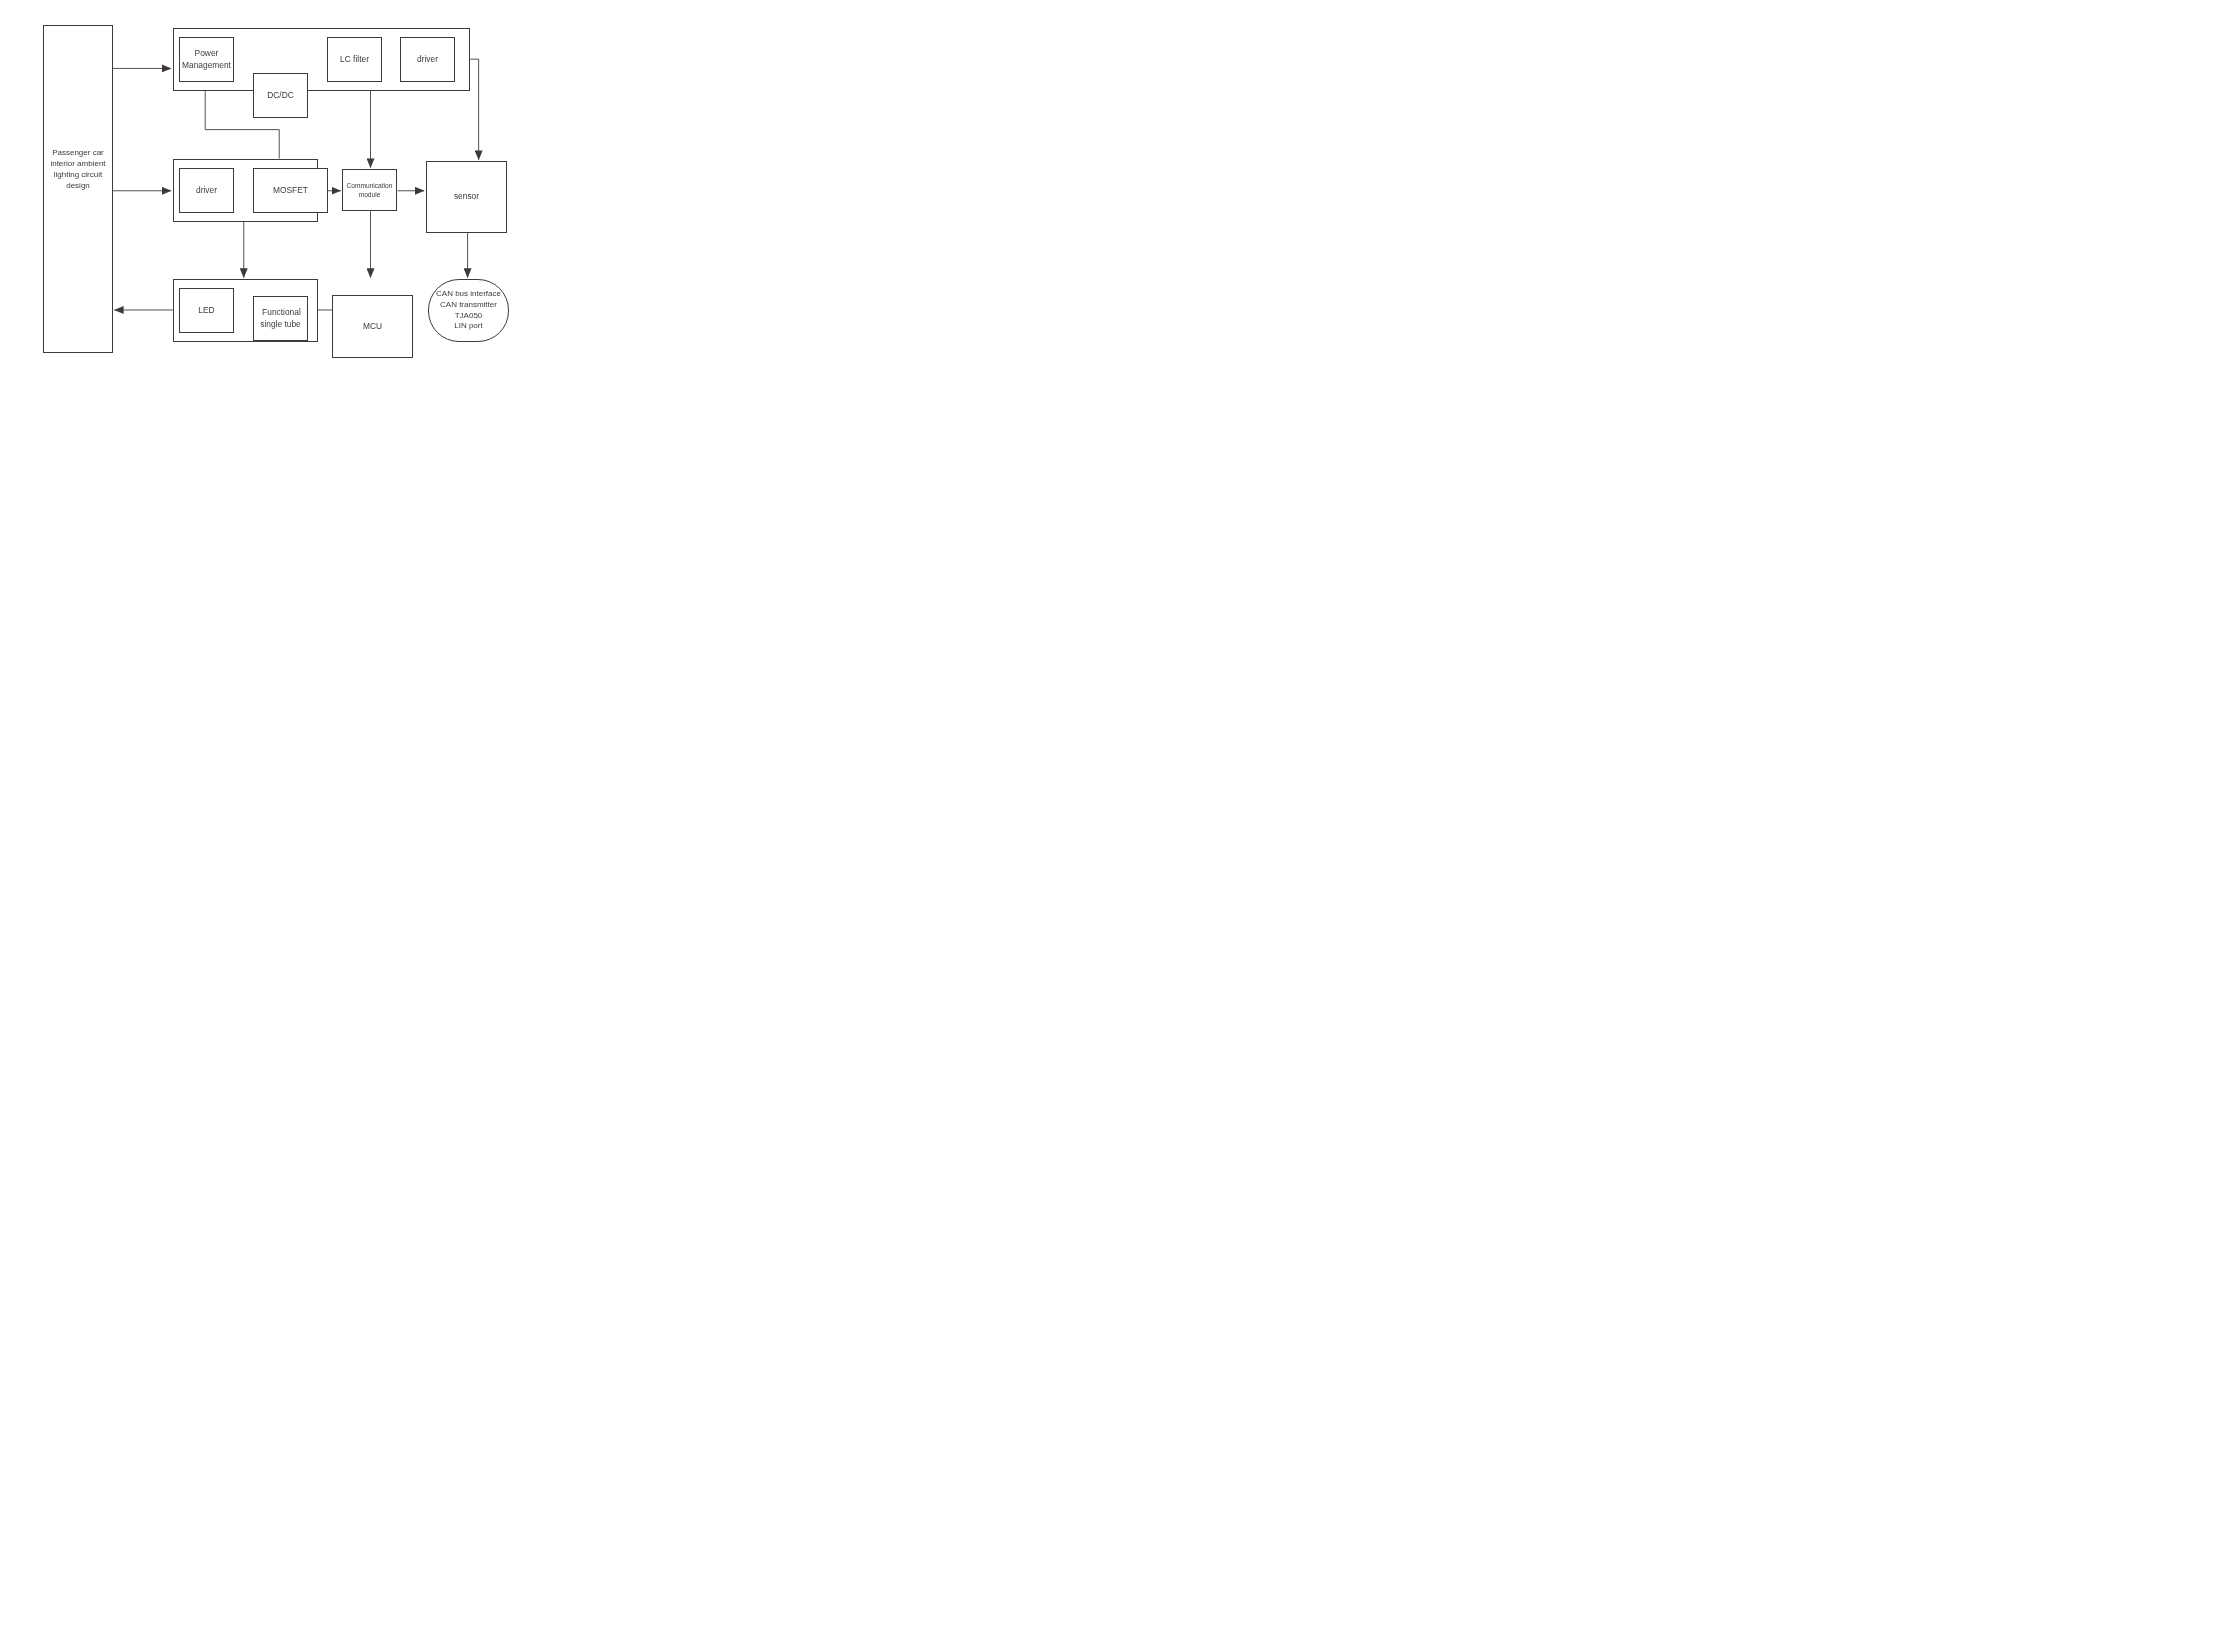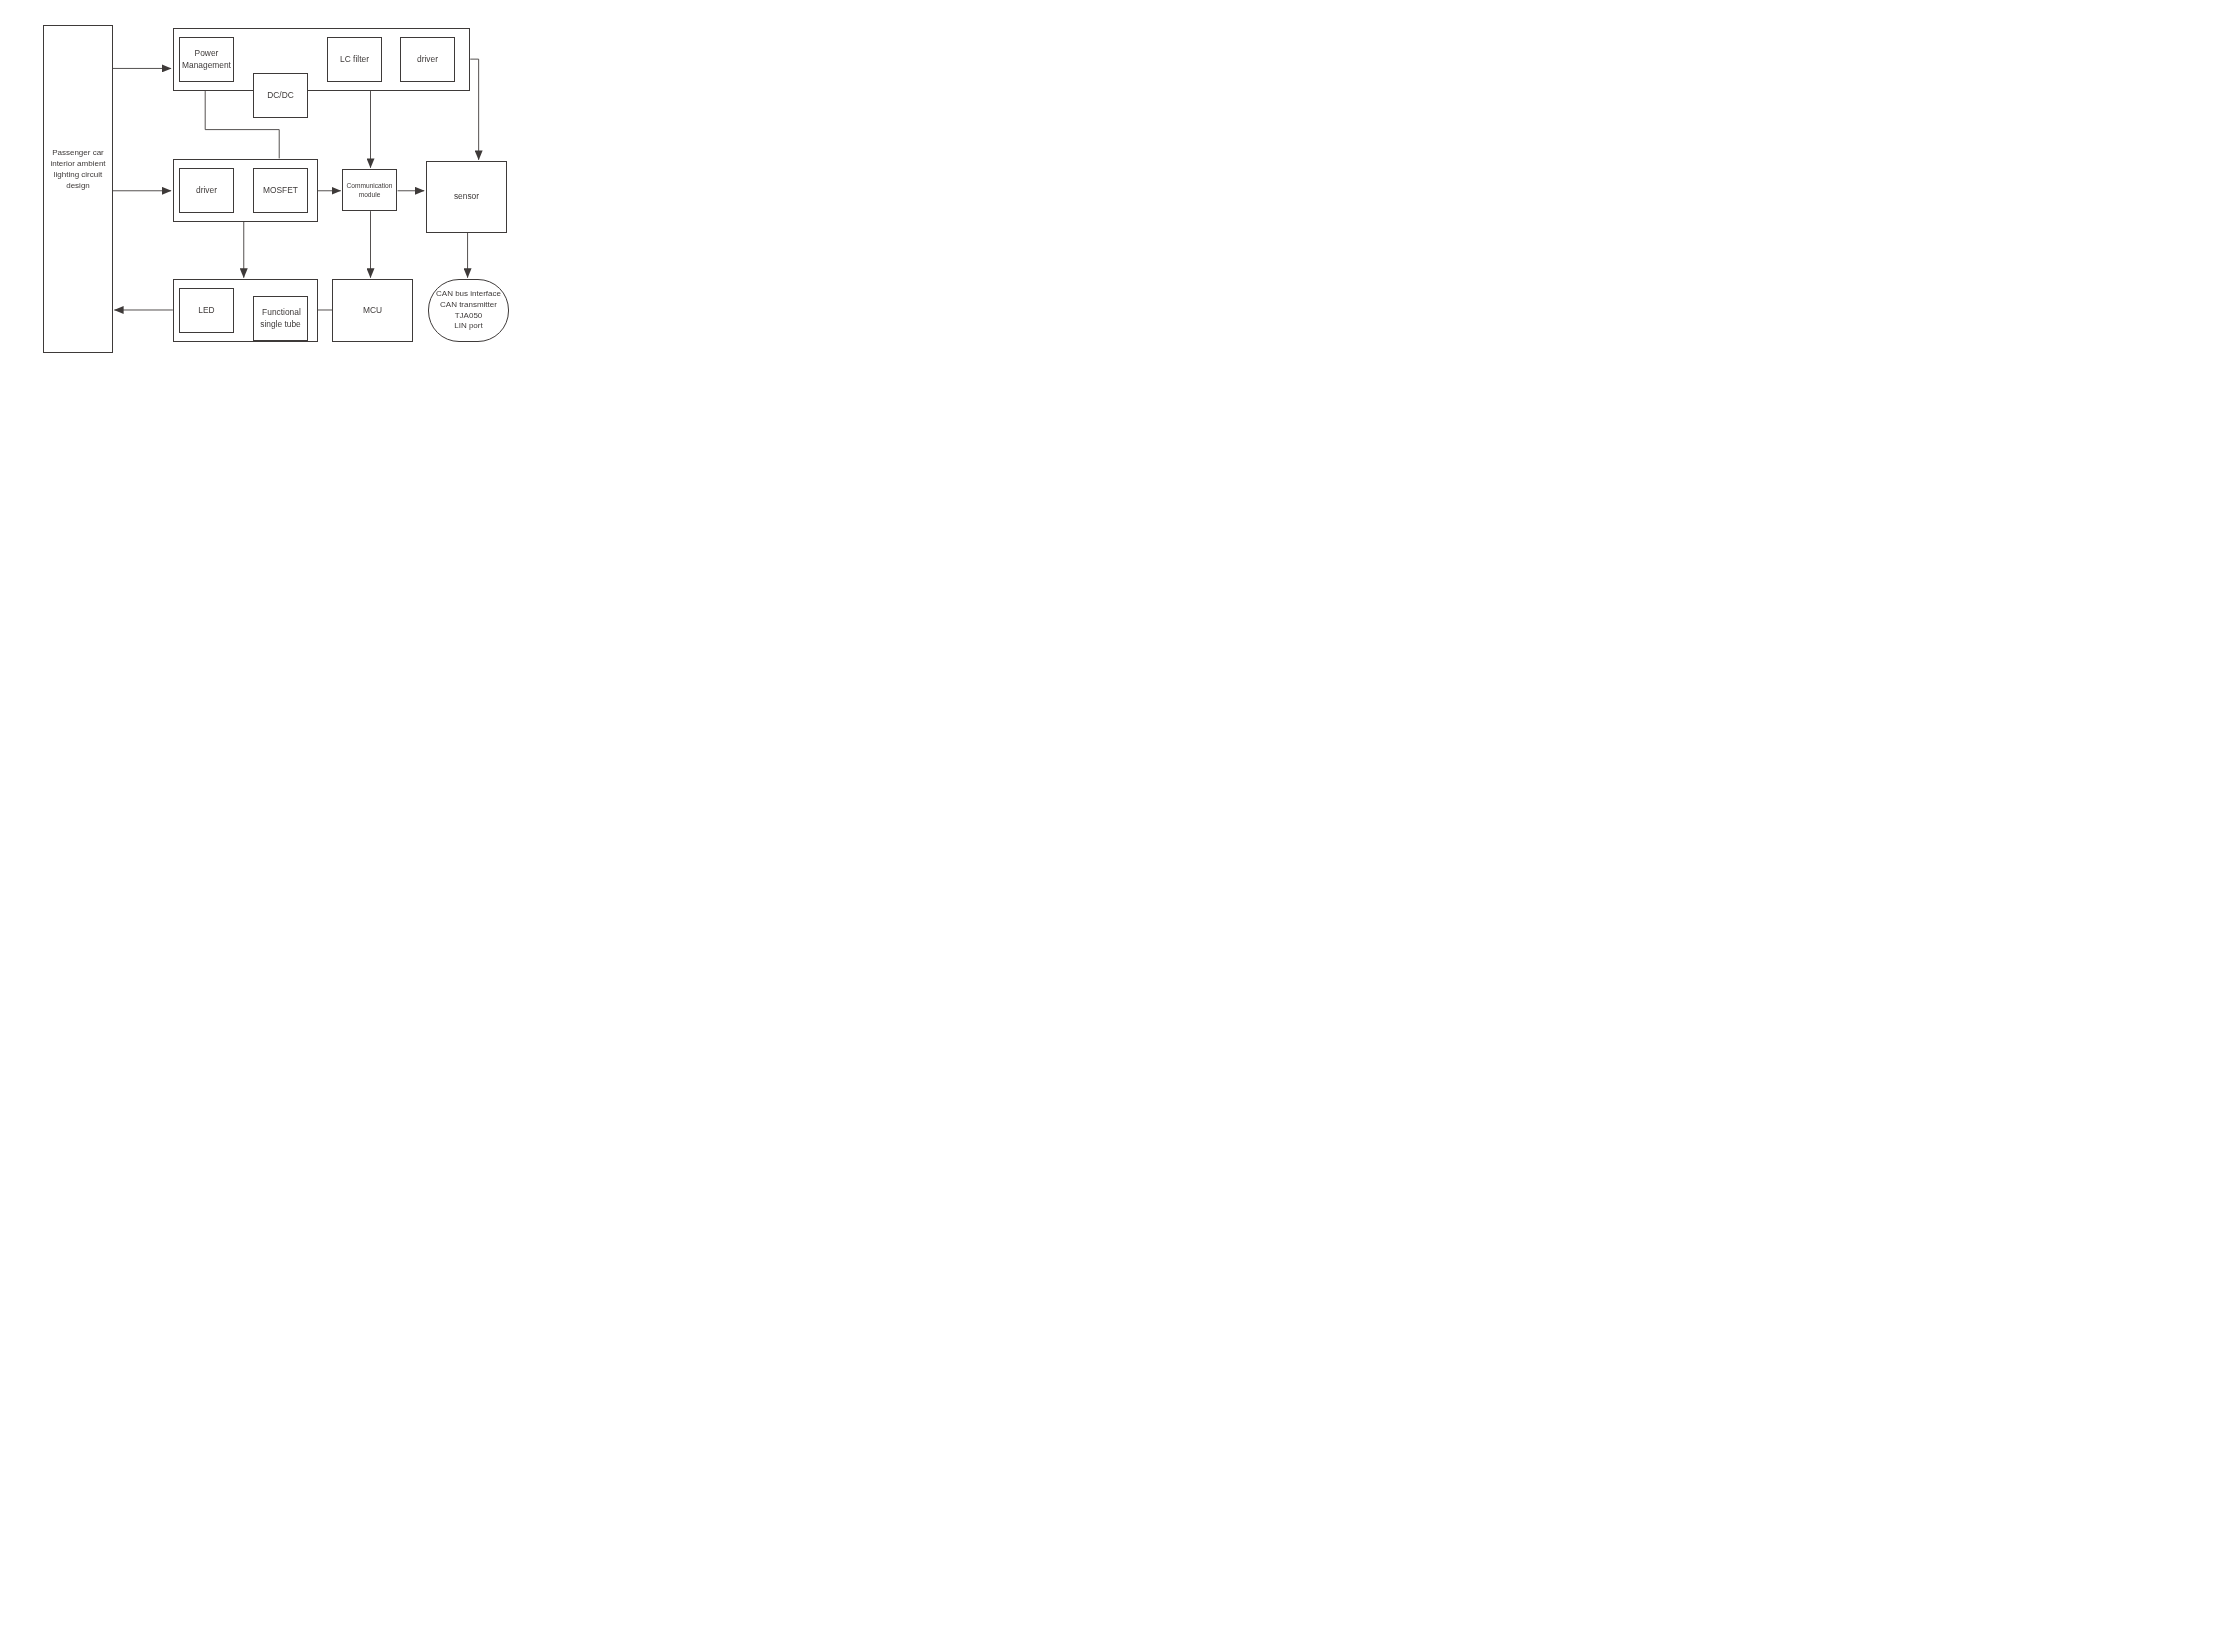--- a/index.html
+++ b/index.html
@@ -95,21 +95,21 @@
     <span>LC filter</span>
   </div>
   <div class="node inner" style="left:400px; top:37px; width:55px; height:45px;">
     <span>driver</span>
   </div>
 
   <div class="group" style="left:173px; top:159px; width:145px; height:63px;"></div>
   <div class="node inner" style="left:179px; top:168px; width:55px; height:45px;">
     <span>driver</span>
   </div>
-  <div class="node inner" style="left:253px; top:168px; width:55px; height:45px;text-align:right;">
+  <div class="node inner" style="left:253px; top:168px; width:75px; height:45px;text-align:right;">
     <span>MOSFET</span>
   </div>
 
   <div class="node comm-box" style="left:342px; top:169px; width:55px; height:42px;">
     <span>Communication
 module</span>
   </div>
 
   <div class="node" style="left:426px; top:161px; width:81px; height:72px;">
     <span>sensor</span>
@@ -117,21 +117,21 @@
 
   <div class="group" style="left:173px; top:279px; width:145px; height:63px;"></div>
   <div class="node inner" style="left:179px; top:288px; width:55px; height:45px;">
     <span>LED</span>
   </div>
   <div class="node inner" style="left:253px; top:296px; width:55px; height:45px;text-align:right;">
     <span>Functional
 single tube</span>
   </div>
 
-  <div class="node" style="left:332px; top:279px; width:81px; height:63px;">
+  <div class="node" style="left:332px; top:295px; width:81px; height:63px;">
     <span>MCU</span>
   </div>
 
   <div class="node can-box" style="left:428px; top:279px; width:81px; height:63px;border-radius:31px;">
     <span>CAN bus interface
 CAN transmitter
 TJA050
 LIN port</span>
   </div>
 

